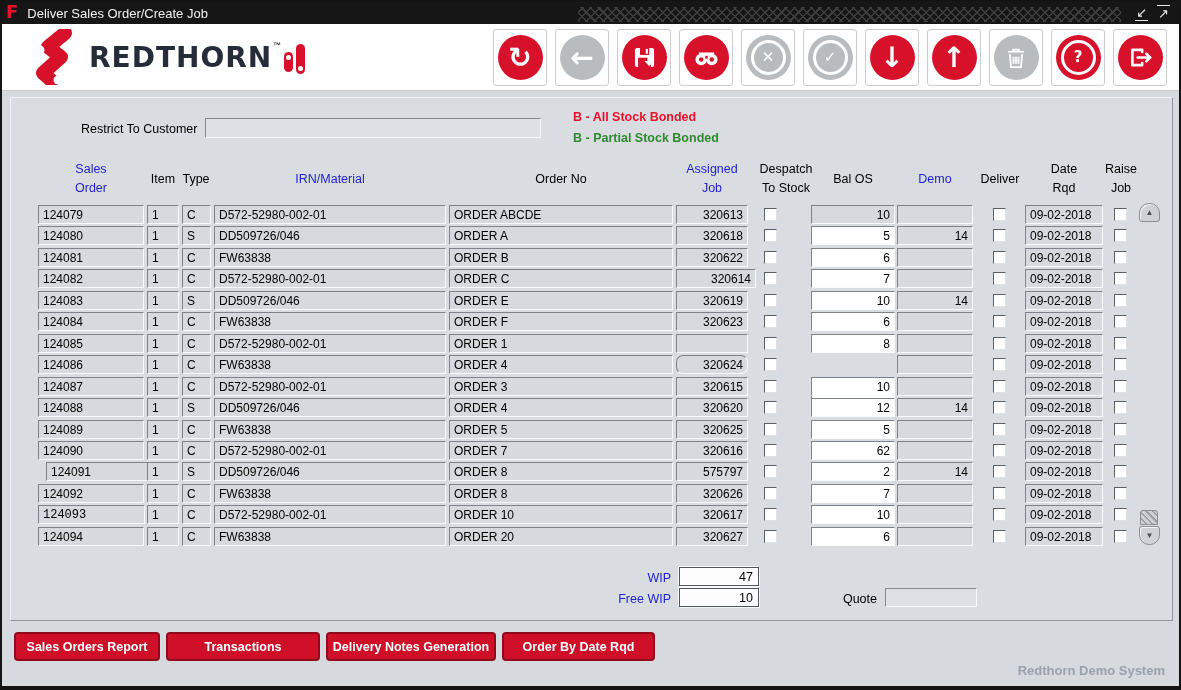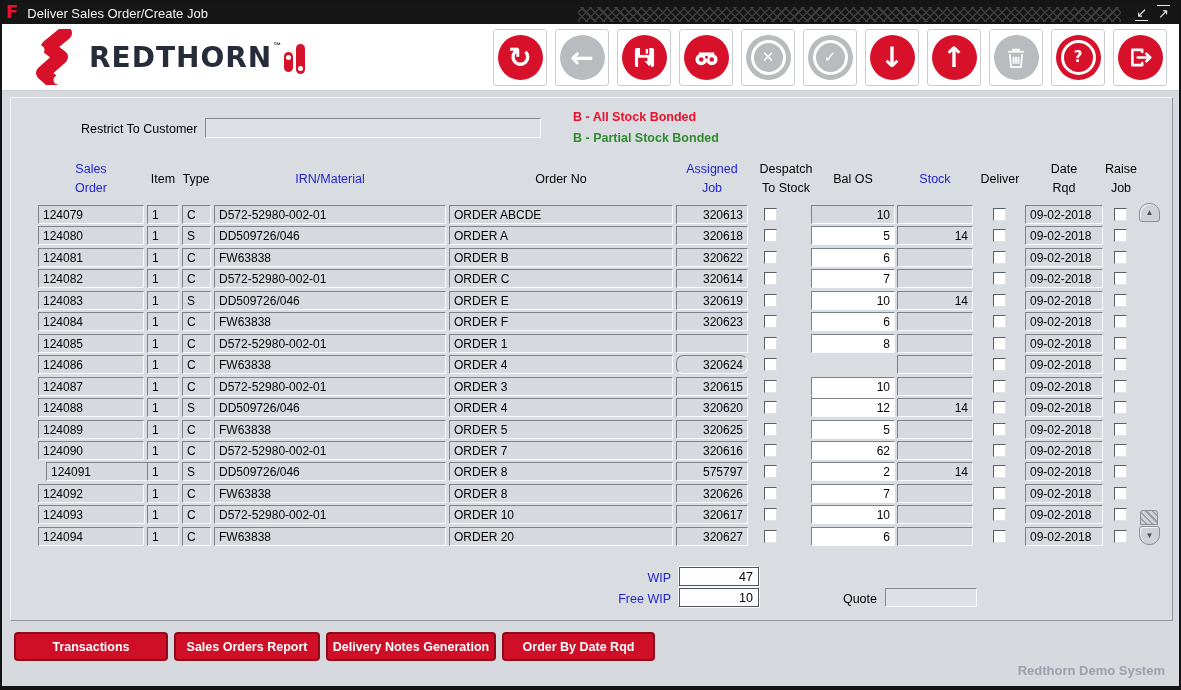--- a/index.html
+++ b/index.html
@@ -204,21 +204,21 @@
 Order</div>
         <div class="hcell" style="left: 124px; width: 56px; color: rgb(0, 0, 0);">Item</div>
         <div class="hcell" style="left: 158px; width: 54px; color: rgb(0, 0, 0);">Type</div>
         <div class="hcell" style="left: 203px; width: 232px; color: rgb(35, 35, 204);">IRN/Material</div>
         <div class="hcell" style="left: 438px; width: 224px; color: rgb(0, 0, 0);">Order No</div>
         <div class="hcell" style="left: 665px; width: 72px; color: rgb(35, 35, 204);">Assigned
 Job</div>
         <div class="hcell" style="left: 733px; width: 84px; color: rgb(0, 0, 0);">Despatch
 To Stock</div>
         <div class="hcell" style="left: 800px; width: 84px; color: rgb(0, 0, 0);">Bal OS</div>
-        <div class="hcell" style="left: 886px; width: 76px; color: rgb(35, 35, 204);">Stock</div>
+        <div class="hcell" style="left: 886px; width: 76px; color: rgb(35, 35, 204);">Demo</div>
         <div class="hcell" style="left: 953px; width: 72px; color: rgb(0, 0, 0);">Deliver</div>
         <div class="hcell" style="left: 1012px; width: 82px; color: rgb(0, 0, 0);">Date
 Rqd</div>
         <div class="hcell" style="left: 1078px; width: 64px; color: rgb(0, 0, 0);">Raise
 Job</div>
       </div>
     <div id="grid-rows">
         <div class="cell" style="left: 27px; top: 107px; width: 106px;">124079</div>
         <div class="cell" style="left: 136px; top: 107px; width: 32px;">1</div>
         <div class="cell" style="left: 171px; top: 107px; width: 29px;">C</div>
@@ -253,21 +253,21 @@
         <div class="cell num white" style="left: 800px; top: 149.9px; width: 84px;">6</div>
         <div class="cell num" style="left: 886px; top: 149.9px; width: 76px;"></div>
         <div class="cb" style="left: 982px; top: 152.9px;"></div>
         <div class="cell" style="left: 1014px; top: 149.9px; width: 78px;">09-02-2018</div>
         <div class="cb" style="left: 1103px; top: 152.9px;"></div>
         <div class="cell" style="left: 27px; top: 171.35px; width: 106px;">124082</div>
         <div class="cell" style="left: 136px; top: 171.35px; width: 32px;">1</div>
         <div class="cell" style="left: 171px; top: 171.35px; width: 29px;">C</div>
         <div class="cell" style="left: 203px; top: 171.35px; width: 232px;">D572-52980-002-01</div>
         <div class="cell" style="left: 438px; top: 171.35px; width: 224px;">ORDER C</div>
-        <div class="cell num" style="left: 665px; top: 171.35px; width: 72px;">320614</div>
+        <div class="cell num" style="left: 665px; top: 171.35px; width: 80px;">320614</div>
         <div class="cb" style="left: 753px; top: 174.35px;"></div>
         <div class="cell num white" style="left: 800px; top: 171.35px; width: 84px;">7</div>
         <div class="cell num" style="left: 886px; top: 171.35px; width: 76px;"></div>
         <div class="cb" style="left: 982px; top: 174.35px;"></div>
         <div class="cell" style="left: 1014px; top: 171.35px; width: 78px;">09-02-2018</div>
         <div class="cb" style="left: 1103px; top: 174.35px;"></div>
         <div class="cell" style="left: 27px; top: 192.8px; width: 106px;">124083</div>
         <div class="cell" style="left: 136px; top: 192.8px; width: 32px;">1</div>
         <div class="cell" style="left: 171px; top: 192.8px; width: 29px;">S</div>
         <div class="cell" style="left: 203px; top: 192.8px; width: 232px;">DD509726/046</div>
@@ -380,21 +380,21 @@
         <div class="cell" style="left: 171px; top: 385.85px; width: 29px;">C</div>
         <div class="cell" style="left: 203px; top: 385.85px; width: 232px;">FW63838</div>
         <div class="cell" style="left: 438px; top: 385.85px; width: 224px;">ORDER 8</div>
         <div class="cell num" style="left: 665px; top: 385.85px; width: 72px;">320626</div>
         <div class="cb" style="left: 753px; top: 388.85px;"></div>
         <div class="cell num white" style="left: 800px; top: 385.85px; width: 84px;">7</div>
         <div class="cell num" style="left: 886px; top: 385.85px; width: 76px;"></div>
         <div class="cb" style="left: 982px; top: 388.85px;"></div>
         <div class="cell" style="left: 1014px; top: 385.85px; width: 78px;">09-02-2018</div>
         <div class="cb" style="left: 1103px; top: 388.85px;"></div>
-        <div class="cell" style="left: 27px; top: 407.3px; width: 107px;">124093</div>
+        <div class="cell" style="left: 27px; top: 407.3px; width: 107px; font-family: Liberation Mono, monospace;">124093</div>
         <div class="cell" style="left: 136px; top: 407.3px; width: 32px;">1</div>
         <div class="cell" style="left: 171px; top: 407.3px; width: 29px;">C</div>
         <div class="cell" style="left: 203px; top: 407.3px; width: 232px;">D572-52980-002-01</div>
         <div class="cell" style="left: 438px; top: 407.3px; width: 224px;">ORDER 10</div>
         <div class="cell num" style="left: 665px; top: 407.3px; width: 72px;">320617</div>
         <div class="cb" style="left: 753px; top: 410.3px;"></div>
         <div class="cell num white" style="left: 800px; top: 407.3px; width: 84px;">10</div>
         <div class="cell num" style="left: 886px; top: 407.3px; width: 76px;"></div>
         <div class="cb" style="left: 982px; top: 410.3px;"></div>
         <div class="cell" style="left: 1014px; top: 407.3px; width: 78px;">09-02-2018</div>
@@ -419,19 +419,19 @@
 
     <span class="lbl" id="wip-label" style="left: 560px; top: 473px; width: 100px; text-align: right; color: rgb(35, 35, 204);">WIP</span>
     <div class="valfield" style="left:668px;top:469px;width:80px;">47</div>
     <span class="lbl" id="free-wip-label" style="left: 560px; top: 494px; width: 100px; text-align: right; color: rgb(35, 35, 204);">Free WIP</span>
     <div class="valfield" style="left:668px;top:490px;width:80px;">10</div>
     <span class="lbl" style="left:806px;top:494px;width:60px;text-align:right;">Quote</span>
     <input class="sunken" style="position: absolute; left: 874px; top: 490px; width: 92px; height: 19px;" value="">
   </div>
 
   <div class="actions" id="action-btns">
+      <div class="abtn" style="width: 146px;">Sales Orders Report</div>
       <div class="abtn" style="width: 154px;">Transactions</div>
-      <div class="abtn" style="width: 146px;">Sales Orders Report</div>
       <div class="abtn" style="width: 170px;">Delivery Notes Generation</div>
       <div class="abtn" style="width: 153px;">Order By Date Rqd</div>
     </div>
   <div class="footer">Redthorn Demo System</div>
 </div>
 
 </body></html>

